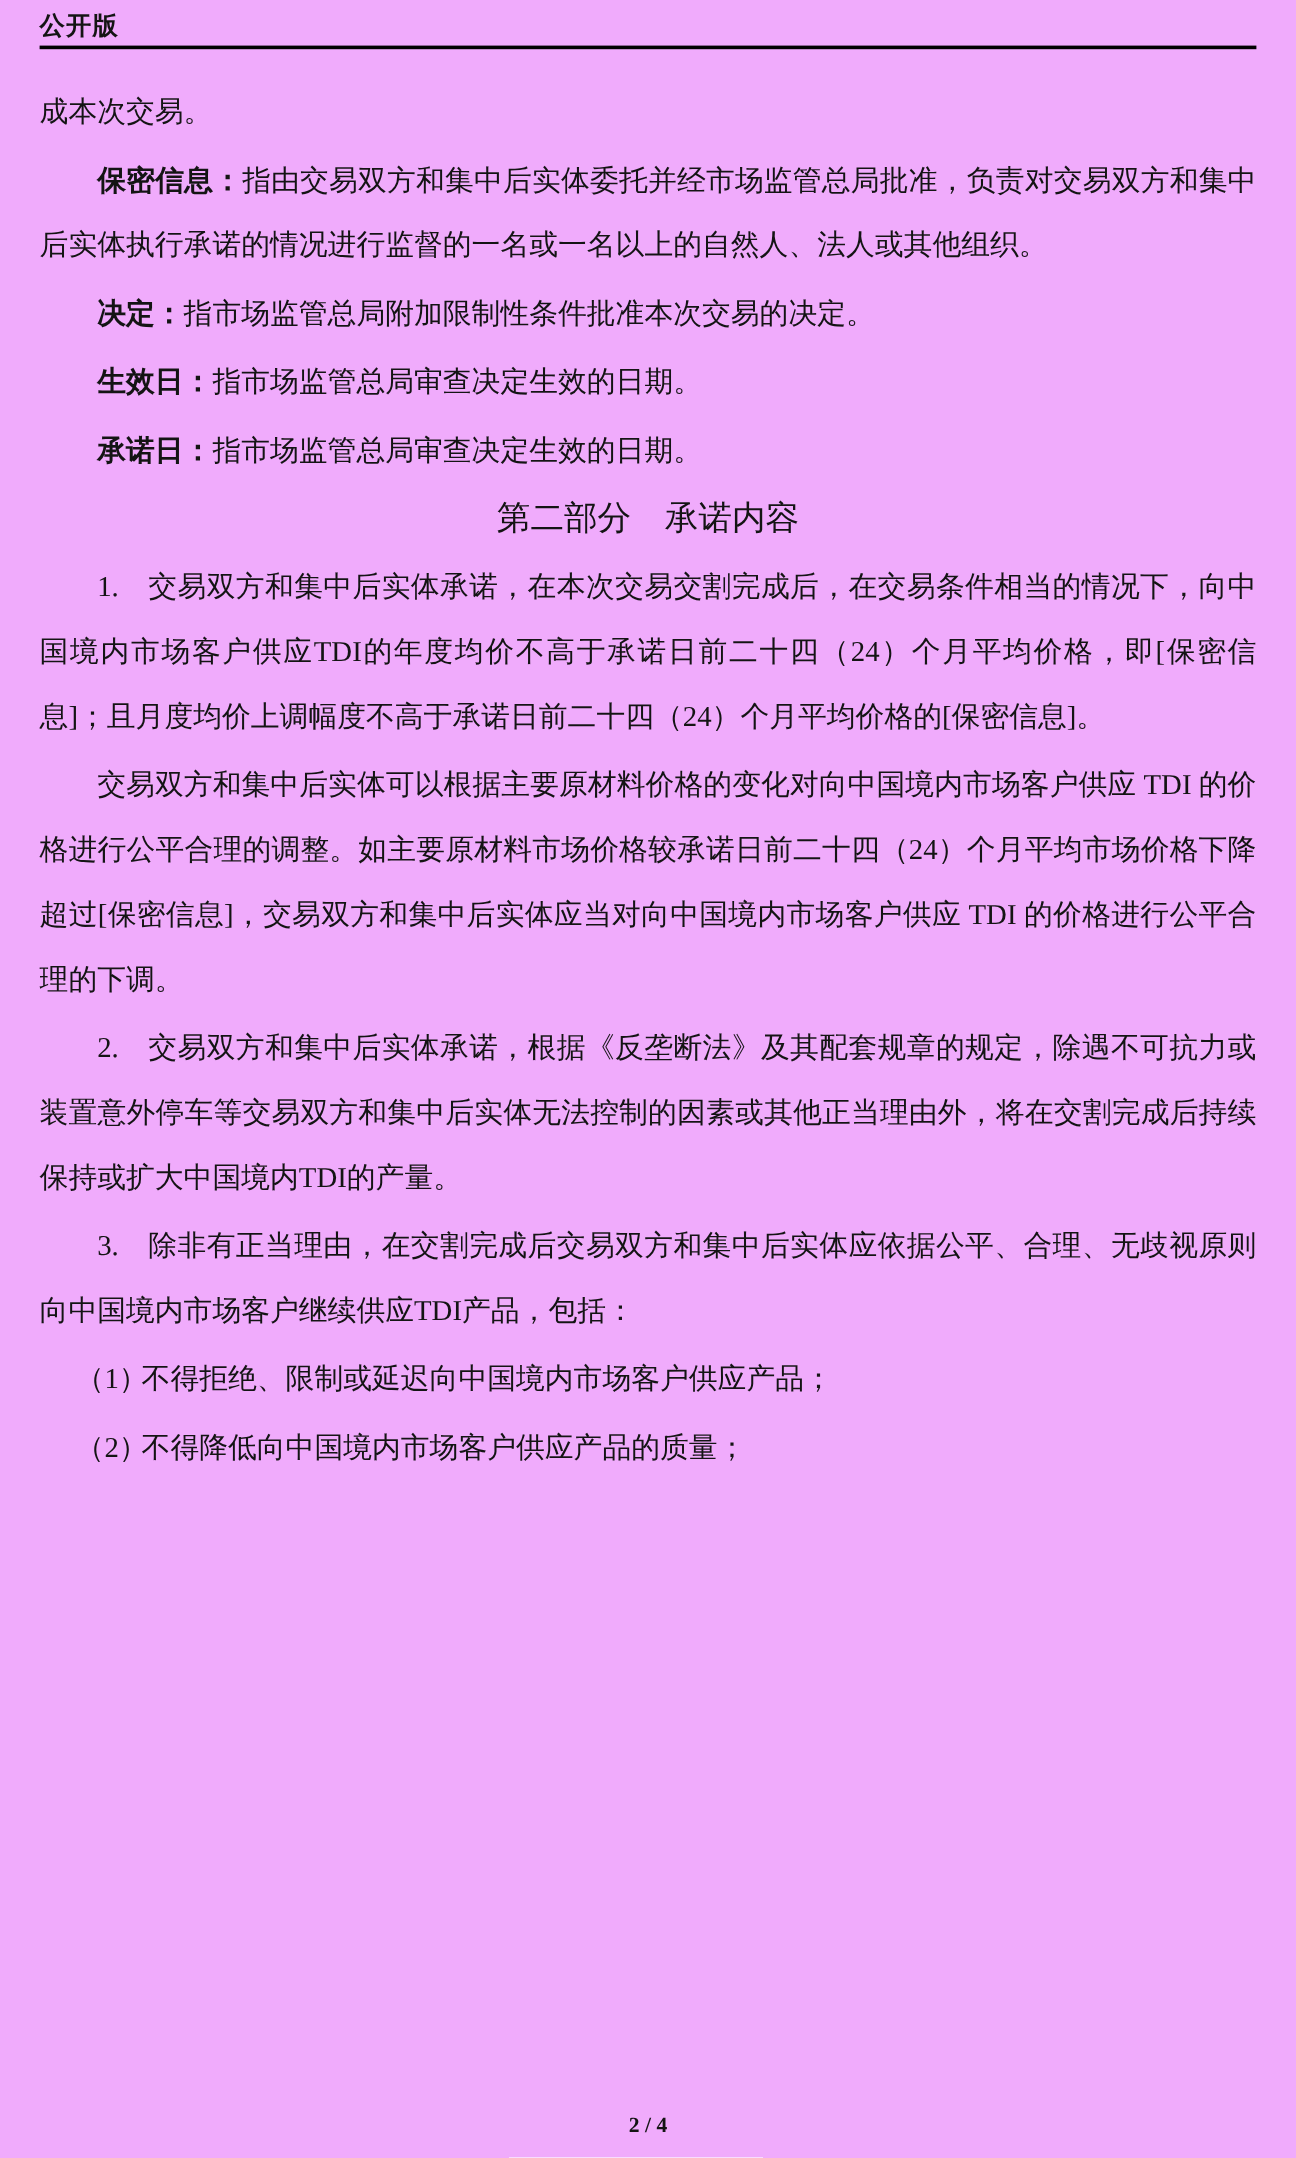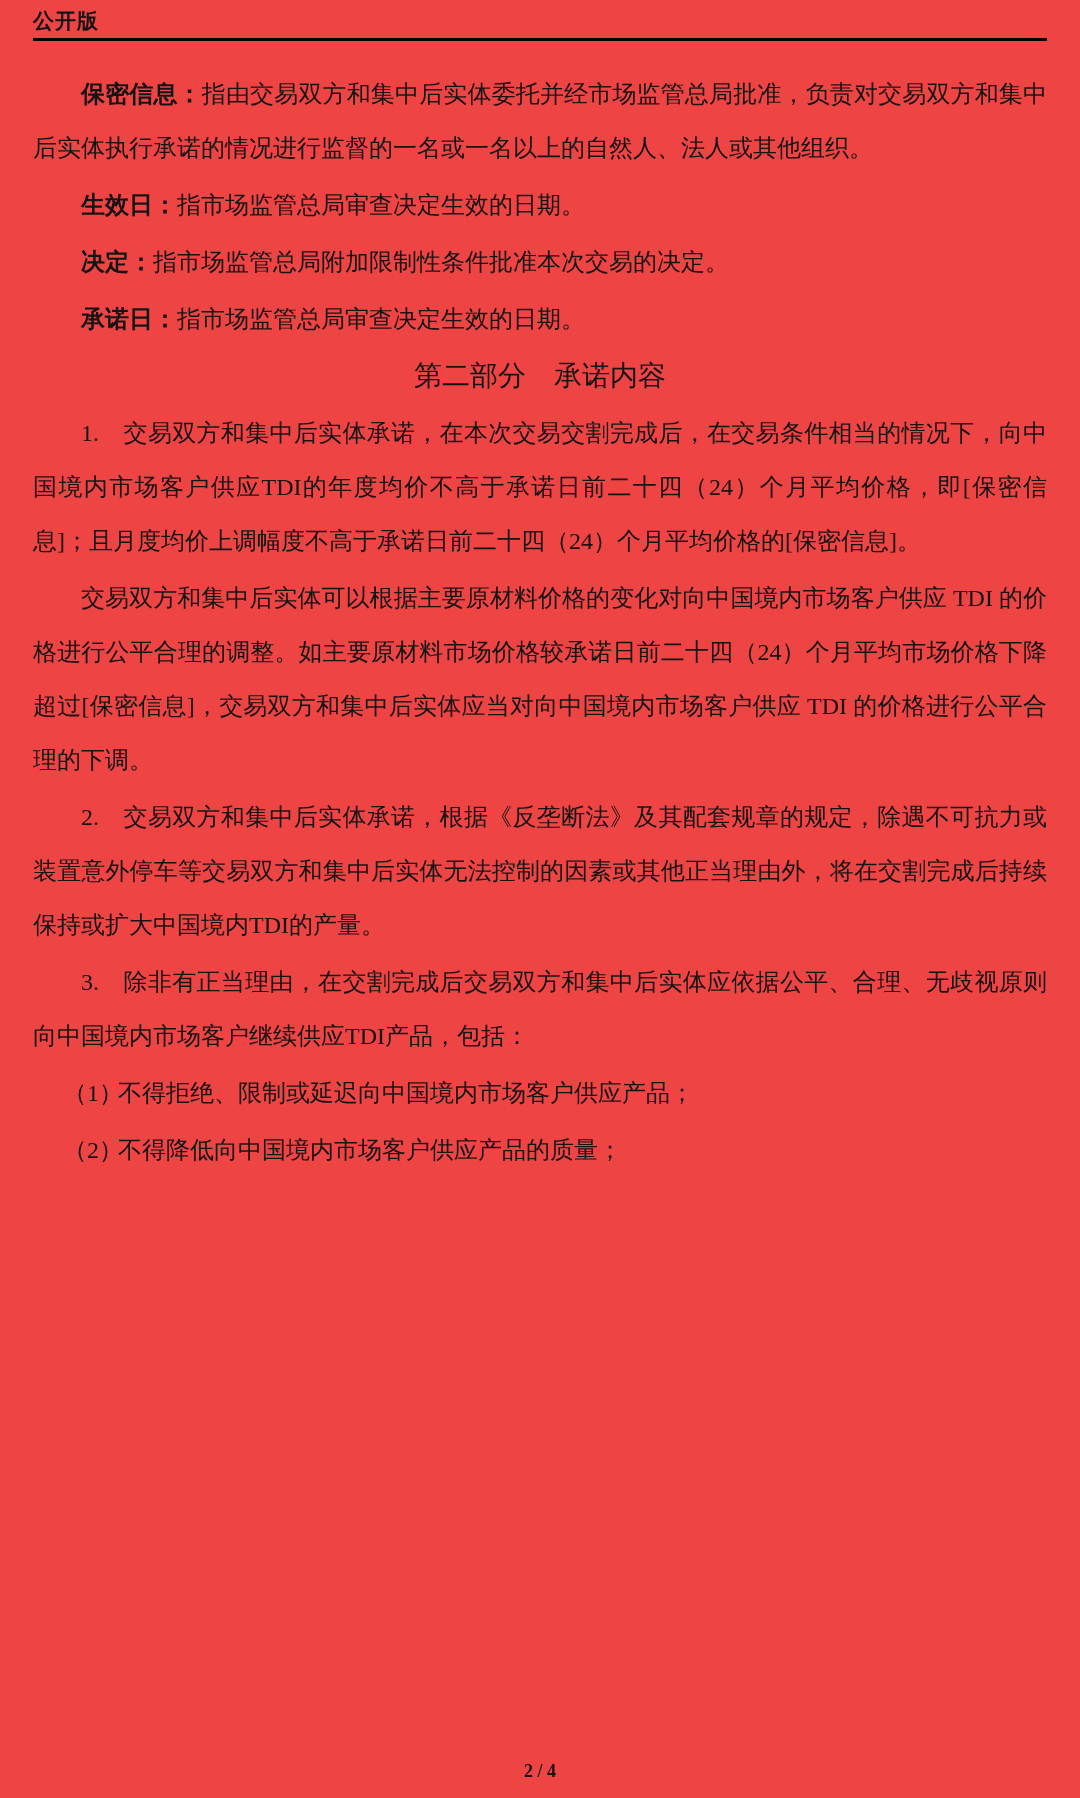--- a/index.html
+++ b/index.html
@@ -6,21 +6,21 @@
     margin: 0;
     padding: 0;
     background: #ffffff;
   }
   .page {
     position: relative;
     width: 1080px;
     height: 1798px;
     box-sizing: border-box;
     padding: 8px 33px 0 33px;
-    background: #ef4444;
+    background: #f0abfc;
     color: #141414;
     font-family: "Liberation Serif", "DejaVu Serif", serif;
     overflow: hidden;
   }
   .page-header {
     font-size: 21px;
     font-weight: bold;
     line-height: 26px;
     letter-spacing: 1px;
   }
@@ -81,26 +81,27 @@
 
 <div class="page">
 
   <div class="page-header">
     <span>公开版</span>
   </div>
   <div class="header-rule"></div>
 
   <div class="doc-body">
 
+    <p class="no-indent">成本次交易。</p>
 
     <p class="indent"><span class="term">保密信息：</span><span>指由交易双方和集中后实体委托并经市场监管总局批准，负责对交易双方和集中后实体执行承诺的情况进行监督的一名或一名以上的自然人、法人或其他组织。</span></p>
 
+    <p class="indent"><span class="term">决定：</span><span>指市场监管总局附加限制性条件批准本次交易的决定。</span></p>
+
     <p class="indent"><span class="term">生效日：</span><span>指市场监管总局审查决定生效的日期。</span></p>
-
-    <p class="indent"><span class="term">决定：</span><span>指市场监管总局附加限制性条件批准本次交易的决定。</span></p>
 
     <p class="indent"><span class="term">承诺日：</span><span>指市场监管总局审查决定生效的日期。</span></p>
 
     <p class="section-heading">第二部分　承诺内容</p>
 
     <p class="indent">1.　交易双方和集中后实体承诺，在本次交易交割完成后，在交易条件相当的情况下，向中国境内市场客户供应TDI的年度均价不高于承诺日前二十四（24）个月平均价格，即[保密信息]；且月度均价上调幅度不高于承诺日前二十四（24）个月平均价格的[保密信息]。</p>
 
     <p class="indent">交易双方和集中后实体可以根据主要原材料价格的变化对向中国境内市场客户供应 TDI 的价格进行公平合理的调整。如主要原材料市场价格较承诺日前二十四（24）个月平均市场价格下降超过[保密信息]，交易双方和集中后实体应当对向中国境内市场客户供应 TDI 的价格进行公平合理的下调。</p>
 
     <p class="indent">2.　交易双方和集中后实体承诺，根据《反垄断法》及其配套规章的规定，除遇不可抗力或装置意外停车等交易双方和集中后实体无法控制的因素或其他正当理由外，将在交割完成后持续保持或扩大中国境内TDI的产量。</p>

